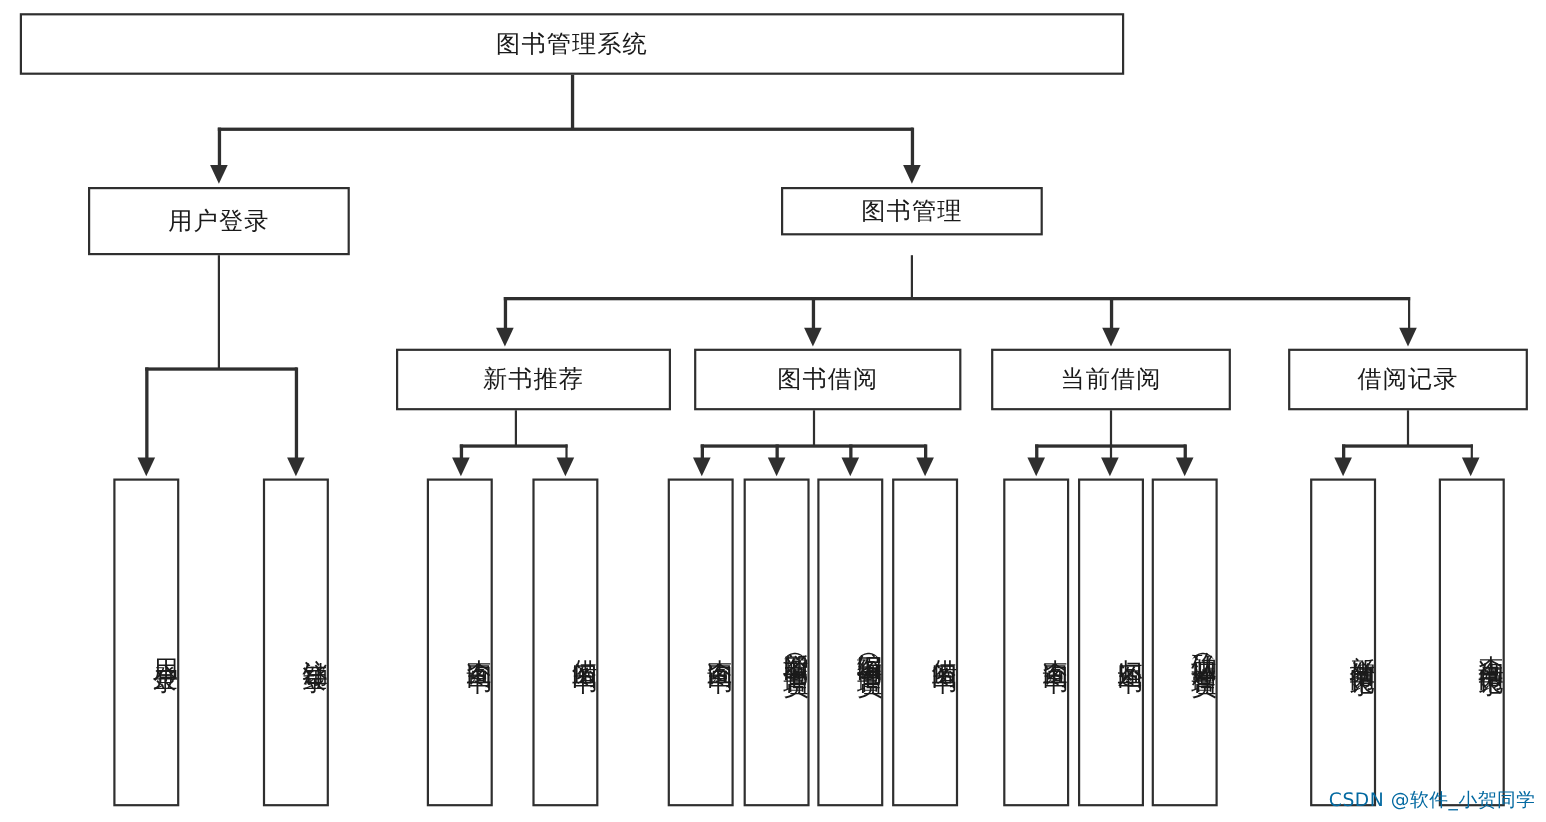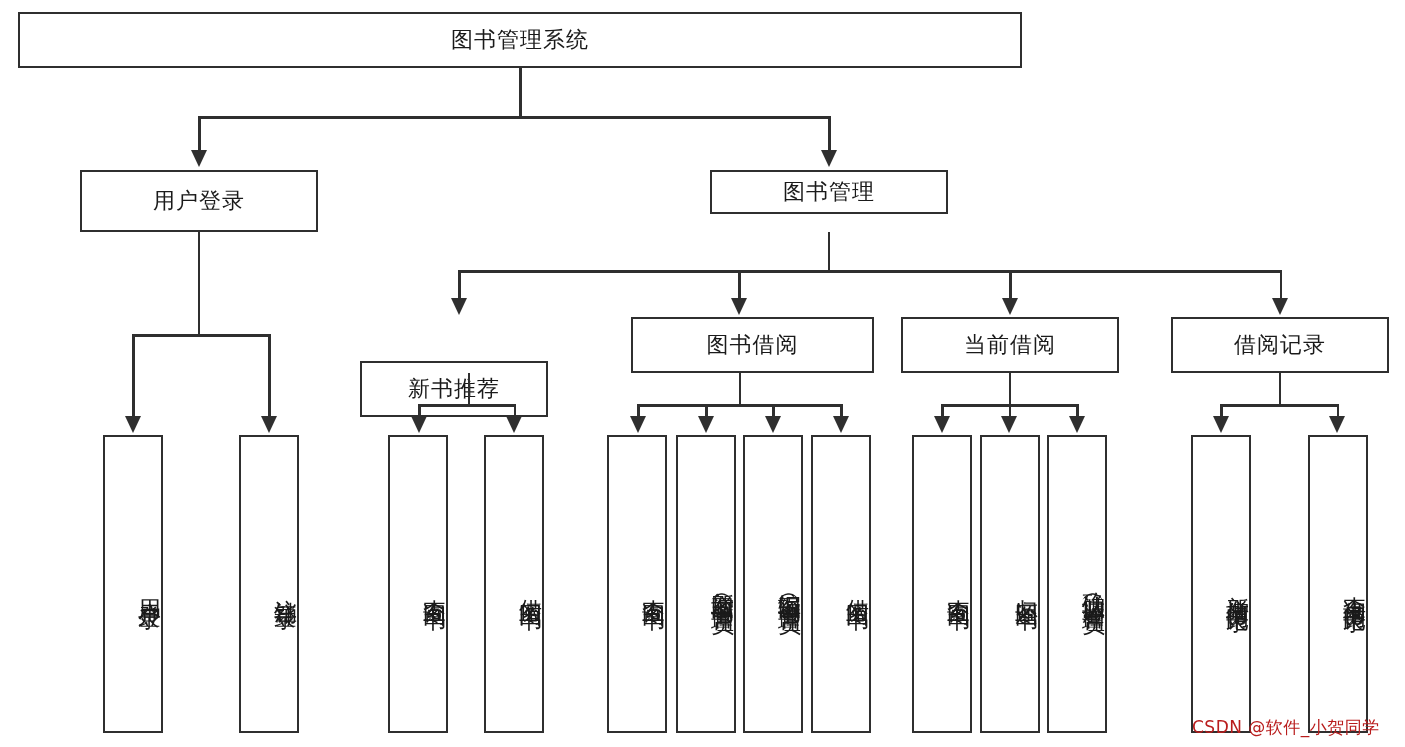--- a/index.html
+++ b/index.html
@@ -57,23 +57,24 @@
     position: absolute;
     width: 0;
     height: 0;
     border-left: 8px solid transparent;
     border-right: 8px solid transparent;
     border-top: 17px solid #2f2f2f;
   }
   #watermark {
     position: absolute;
     font-size: 17px;
-    color: #b91c1c;
+    color: #0369a1;
     white-space: nowrap;
     letter-spacing: 0.5px;
+    margin-left: 16px;
   }
 </style>
 </head>
 <body>
 
 <div id="canvas">
 
   <div class="node horiz" style="left:18px; top:12px; width:1004px; height:56px;">
     <span>图书管理系统</span>
   </div>
@@ -106,21 +107,21 @@
   <div class="edge h" style="left:458px; top:270px; width:824px; height:2.5px;"></div>
   <div class="edge v" style="left:458px; top:270px; width:2.5px; height:30px;"></div>
   <div class="arrow" style="left:451px; top:298px;"></div>
   <div class="edge v" style="left:738px; top:270px; width:2.5px; height:30px;"></div>
   <div class="arrow" style="left:731px; top:298px;"></div>
   <div class="edge v" style="left:1009px; top:270px; width:2.5px; height:30px;"></div>
   <div class="arrow" style="left:1002px; top:298px;"></div>
   <div class="edge v" style="left:1279.5px; top:270px; width:2.5px; height:30px;"></div>
   <div class="arrow" style="left:1272px; top:298px;"></div>
 
-  <div class="node horiz" style="left:360px; top:317px; width:188px; height:56px;margin-top:44px;">
+  <div class="node horiz" style="left:360px; top:317px; width:250px; height:56px;">
     <span>新书推荐</span>
   </div>
   <div class="node horiz" style="left:631px; top:317px; width:243px; height:56px;">
     <span>图书借阅</span>
   </div>
   <div class="node horiz" style="left:1171px; top:317px; width:218px; height:56px;">
     <span>借阅记录</span>
   </div>
   <div class="node horiz" style="left:901px; top:317px; width:218px; height:56px;">
     <span>当前借阅</span>

